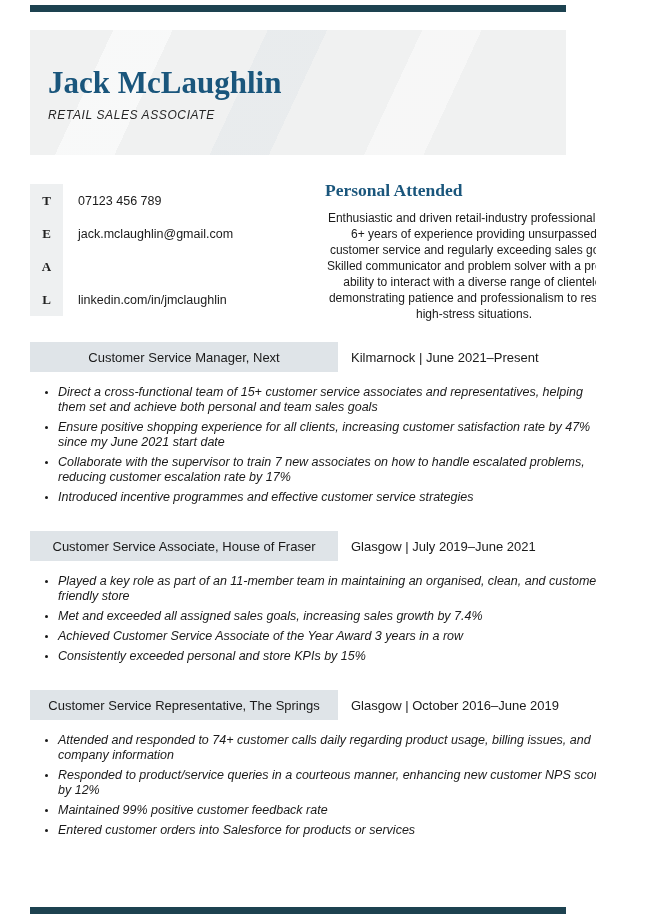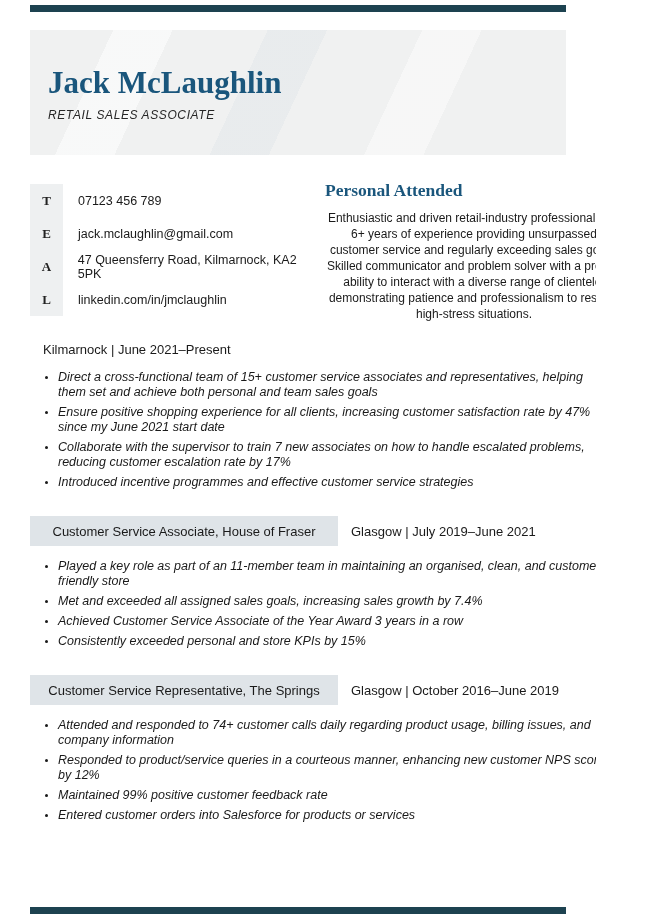--- a/index.html
+++ b/index.html
@@ -75,37 +75,39 @@
     <div class="contact-row">
       <span class="contact-label">T</span>
       <span class="contact-value">07123 456 789</span>
     </div>
     <div class="contact-row">
       <span class="contact-label">E</span>
       <span class="contact-value">jack.mclaughlin@gmail.com</span>
     </div>
     <div class="contact-row">
       <span class="contact-label">A</span>
-      <span class="contact-value">47 Queensferry Road, Kilmarnock, KA2 5PK</span>
     </div>
     <div class="contact-row">
       <span class="contact-label">L</span>
       <span class="contact-value">linkedin.com/in/jmclaughlin</span>
     </div>
   </section>
 
   <section class="statement">
     <h2 class="sec">Personal Attended</h2>
     <p>Enthusiastic and driven retail-industry professional with 6+ years of experience providing unsurpassed customer service and regularly exceeding sales goals. Skilled communicator and problem solver with a proven ability to interact with a diverse range of clientele, demonstrating patience and professionalism to resolve high-stress situations.</p>
   </section>
 
   <section class="work">
 
     <article class="job">
       <div class="job-head">
+        <div class="job-bar">
+          <span>Customer Service Manager, Next</span>
+        </div>
         <div class="job-meta">Kilmarnock | June 2021–Present</div>
       </div>
       <ul>
         <li>Direct a cross-functional team of 15+ customer service associates and representatives, helping them set and achieve both personal and team sales goals</li>
         <li>Ensure positive shopping experience for all clients, increasing customer satisfaction rate by 47% since my June 2021 start date</li>
         <li>Collaborate with the supervisor to train 7 new associates on how to handle escalated problems, reducing customer escalation rate by 17%</li>
         <li>Introduced incentive programmes and effective customer service strategies</li>
       </ul>
     </article>
 

